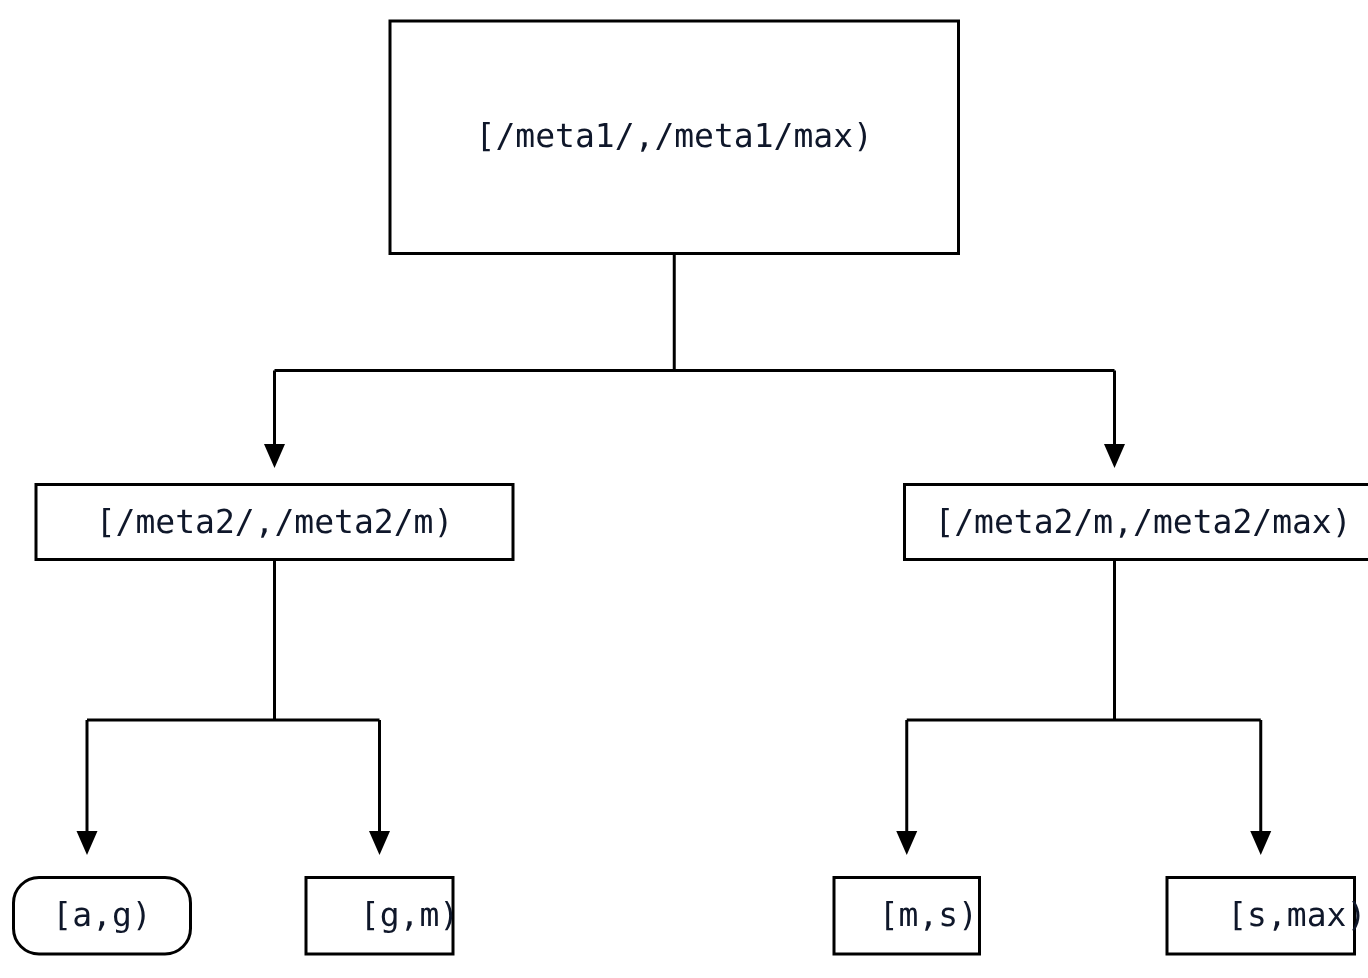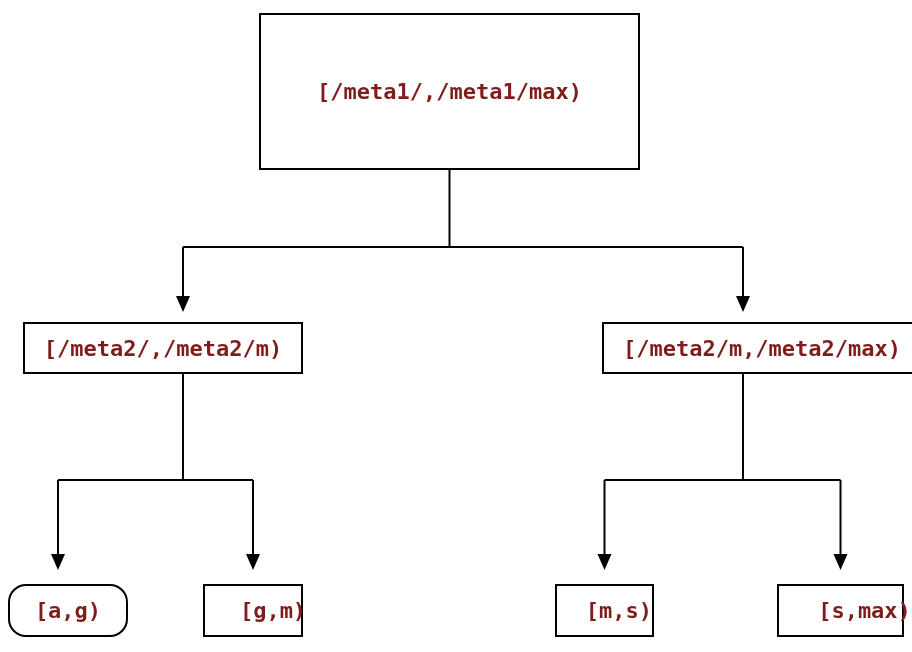--- a/index.html
+++ b/index.html
@@ -6,23 +6,22 @@
     margin: 0;
     padding: 0;
     background: #ffffff;
   }
   #canvas {
     position: relative;
     width: 912px;
     height: 652px;
     background: #ffffff;
     font-family: "DejaVu Sans Mono", "Liberation Mono", monospace;
-    color: #7f1d1d;
+    color: #0f172a;
     overflow: hidden;
-    font-weight: bold;
   }
   #edges {
     position: absolute;
     left: 0;
     top: 0;
     width: 912px;
     height: 652px;
   }
   .node {
     position: absolute;
@@ -30,21 +29,21 @@
     border: 2px solid #000000;
     background: #ffffff;
     display: flex;
     align-items: center;
     justify-content: center;
     font-size: 22px;
     letter-spacing: 0;
     white-space: nowrap;
   }
   .node-root   { left: 259px; top: 13px;  width: 381px; height: 157px; }
-  .node-left   { left: 23px;  top: 322px; width: 280px; height: 52px;  }
+  .node-left   { left: 23px;  top: 322px; width: 320px; height: 52px;  }
   .node-right  { left: 602px; top: 322px; width: 320px; height: 52px;  }
   .node-leaf1  { left: 8px;   top: 584px; width: 120px; height: 53px; border-radius: 18px;  }
   .node-leaf2  { left: 203px; top: 584px; width: 100px; height: 53px; padding-left: 40px;  }
   .node-leaf3  { left: 555px; top: 584px; width: 99px;  height: 53px; justify-content: flex-end;  }
   .node-leaf4  { left: 777px; top: 584px; width: 127px; height: 53px; padding-left: 48px;  }
   .edge-line {
     stroke: #000000;
     stroke-width: 2;
     fill: none;
   }

